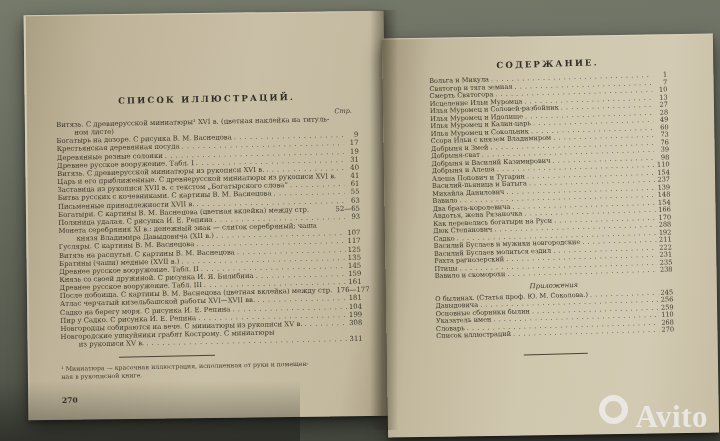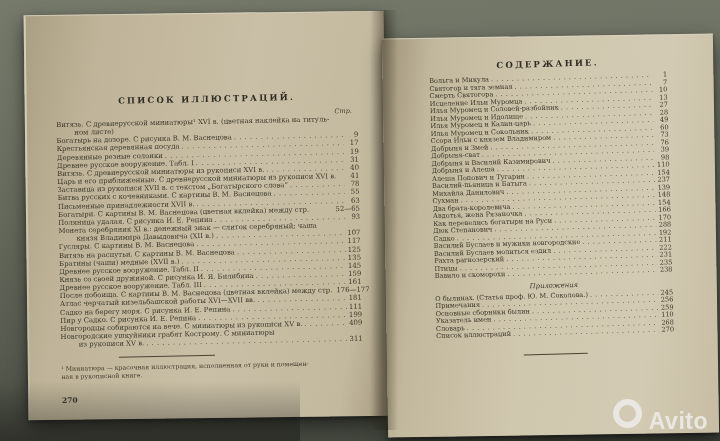--- a/index.html
+++ b/index.html
@@ -50,21 +50,21 @@
   .footnote-sep{width:96px;border-top:1px solid #4a4432;margin:9px 0 6px 58px;}
   .footnote{font-size:6.2px;line-height:7.4px;color:#433d2c;}
   .footnote .fn2{padding-left:0;}
   .folio{font-weight:bold;font-size:7.5px;margin-top:16px;color:#38332a;}
   .end-dash{width:64px;border-top:1.2px solid #4a4432;margin:16px auto 0 auto;}
   .watermark{
     position:absolute;right:12px;bottom:6px;display:flex;align-items:center;gap:7px;
     z-index:9;opacity:.93;
   }
   .wm-icon{width:17px;height:17px;border:6px solid #eceae6;border-radius:50%;display:inline-block;}
-  .wm-text{font-family:Liberation Sans, sans-serif;font-weight:bold;font-size:23px;color:#eceae6;letter-spacing:.5px;margin-top:16px;}
+  .wm-text{font-family:Liberation Serif, serif;font-weight:bold;font-size:31px;color:#eceae6;letter-spacing:.5px;margin-top:16px;}
   .shade-bl{position:absolute;left:0;bottom:0;width:300px;height:60px;
     background:linear-gradient(0deg,rgba(20,20,16,.45),rgba(20,20,16,0));z-index:6;pointer-events:none;}
 </style>
 </head>
 <body>
 
 <div class="scene">
 
   <div class="page page-left">
     <div class="inner-l">
@@ -117,21 +117,21 @@
 
           <div class="toc-row no-dots">
             <span class="toc-text">Царь и его приближенные. С древнерусской миниатюры из рукописи XVI в.</span>
             <span class="toc-dots"></span>
             <span class="toc-num">41</span>
           </div>
 
           <div class="toc-row">
             <span class="toc-text">Заставица из рукописи XVII в. с текстом „Богатырского слова“</span>
             <span class="toc-dots"></span>
-            <span class="toc-num">78</span>
+            <span class="toc-num">61</span>
           </div>
 
           <div class="toc-row">
             <span class="toc-text">Битва русских с кочевниками. С картины В. М. Васнецова</span>
             <span class="toc-dots"></span>
             <span class="toc-num">55</span>
           </div>
 
           <div class="toc-row">
             <span class="toc-text">Письменные принадлежности XVII в.</span>
@@ -207,33 +207,33 @@
 
           <div class="toc-row">
             <span class="toc-text">Атлас черчатый кизельбашской работы XVI—XVII вв.</span>
             <span class="toc-dots"></span>
             <span class="toc-num">181</span>
           </div>
 
           <div class="toc-row">
             <span class="toc-text">Садко на берегу моря. С рисунка И. Е. Репина</span>
             <span class="toc-dots"></span>
-            <span class="toc-num">111</span>
+            <span class="toc-num">104</span>
           </div>
 
           <div class="toc-row">
             <span class="toc-text">Пир у Садко. С рисунка И. Е. Репина</span>
             <span class="toc-dots"></span>
             <span class="toc-num">199</span>
           </div>
 
           <div class="toc-row">
             <span class="toc-text">Новгородцы собираются на вече. С миниатюры из рукописи XV в.</span>
             <span class="toc-dots"></span>
-            <span class="toc-num">409</span>
+            <span class="toc-num">308</span>
           </div>
 
           <div class="toc-row no-dots">
             <span class="toc-text">Новгородские ушкуйники грабят Кострому. С миниатюры</span>
             <span class="toc-dots"></span>
             <span class="toc-num"></span>
           </div>
 
           <div class="toc-row indent">
             <span class="toc-text">из рукописи XV в.</span>
@@ -347,21 +347,21 @@
             <span class="toc-num">237</span>
           </div>
 
           <div class="toc-row">
             <span class="toc-text">Михайла Данилович</span>
             <span class="toc-dots"></span>
             <span class="toc-num">139</span>
           </div>
 
           <div class="toc-row">
-            <span class="toc-text">Сухман</span>
+            <span class="toc-text">Вавило</span>
             <span class="toc-dots"></span>
             <span class="toc-num">148</span>
           </div>
 
           <div class="toc-row">
             <span class="toc-text">Два брата-королевича</span>
             <span class="toc-dots"></span>
             <span class="toc-num">154</span>
           </div>
 
@@ -424,21 +424,21 @@
 
       <div class="toc">
 
           <div class="toc-row">
             <span class="toc-text">О былинах. (Статья проф. Ю. М. Соколова.)</span>
             <span class="toc-dots"></span>
             <span class="toc-num">245</span>
           </div>
 
           <div class="toc-row">
-            <span class="toc-text">Примечания</span>
+            <span class="toc-text">Давыдовича</span>
             <span class="toc-dots"></span>
             <span class="toc-num">256</span>
           </div>
 
           <div class="toc-row">
             <span class="toc-text">Основные сборники былин</span>
             <span class="toc-dots"></span>
             <span class="toc-num">259</span>
           </div>
 

